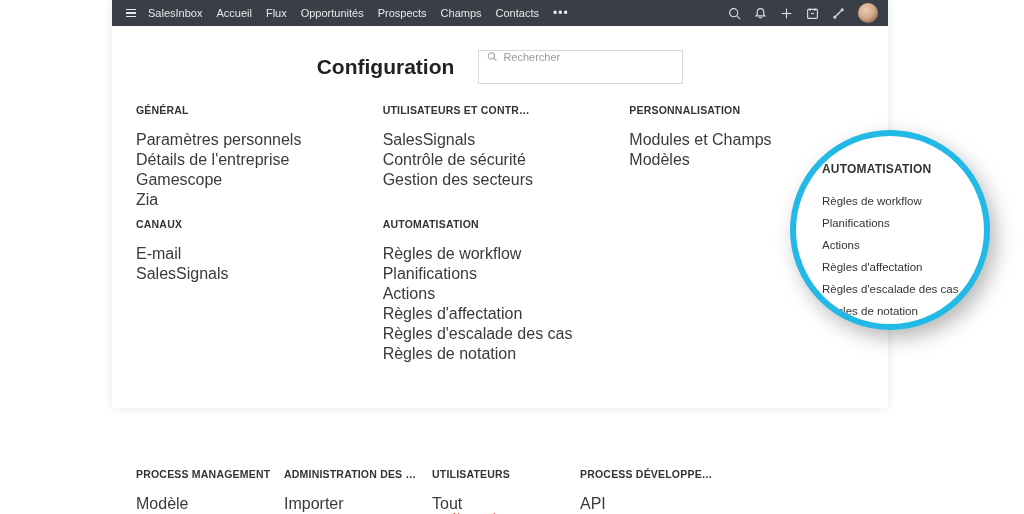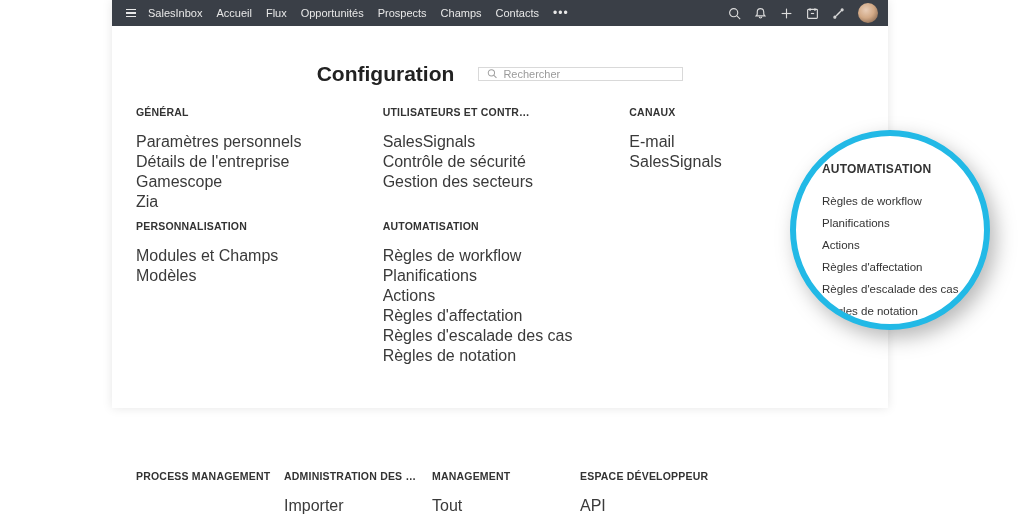--- a/index.html
+++ b/index.html
@@ -73,33 +73,33 @@
     height: 20px;
     border-radius: 50%;
     background: radial-gradient(circle at 40% 35%, #e9cdb7 0%, #d2a986 45%, #6d513e 100%);
     cursor: pointer;
   }
   .page-header {
     display: flex;
     align-items: center;
     justify-content: center;
     gap: 24px;
-    padding: 36px 0 20px;
+    padding: 24px 0 20px;
   }
   .page-title {
     font-size: 21px;
     font-weight: 600;
     color: #222;
   }
   .search-box {
     display: flex;
     align-items: flex-start;
     border: 1px solid #d9d9d9;
     width: 205px;
-    height: 14px;
+    height: 34px;
     padding: 0 8px;
     gap: 6px;
   }
   .search-box svg { stroke: #a0a0a0; fill: none; stroke-width: 1.6; }
   .search-box input {
     border: none;
     outline: none;
     font-size: 11px;
     color: #333;
     width: 100%;
@@ -260,55 +260,56 @@
       <div class="col-item">Gamescope</div>
       <div class="col-item">Zia</div>
     </div>
     <div class="col">
       <div class="col-title">UTILISATEURS ET CONTR…</div>
       <div class="col-item">SalesSignals</div>
       <div class="col-item">Contrôle de sécurité</div>
       <div class="col-item">Gestion des secteurs</div>
     </div>
     <div class="col">
+      <div class="col-title">PERSONNALISATION</div>
+      <div class="col-item">Modules et Champs</div>
+      <div class="col-item">Modèles</div>
+    </div>
+    <div class="col">
       <div class="col-title">CANAUX</div>
       <div class="col-item">E-mail</div>
       <div class="col-item">SalesSignals</div>
-    </div>
-    <div class="col">
-      <div class="col-title">PERSONNALISATION</div>
-      <div class="col-item">Modules et Champs</div>
-      <div class="col-item">Modèles</div>
     </div>
     <div class="col">
       <div class="col-title">AUTOMATISATION</div>
       <div class="col-item">Règles de workflow</div>
       <div class="col-item">Planifications</div>
       <div class="col-item">Actions</div>
       <div class="col-item">Règles d'affectation</div>
       <div class="col-item">Règles d'escalade des cas</div>
       <div class="col-item">Règles de notation</div>
     </div>
   </div>
 
   <div class="row2">
     <div class="col">
       <div class="col-title">PROCESS MANAGEMENT</div>
+      <div class="col-item">Modèle</div>
     </div>
     <div class="col">
       <div class="col-title">ADMINISTRATION DES DO…</div>
       <div class="col-item">Importer</div>
     </div>
     <div class="col">
-      <div class="col-title">MANAGEMENT</div>
+      <div class="col-title">UTILISATEURS</div>
       <div class="col-item">Tout</div>
       <span class="badge-new">Nouveau!</span>
     </div>
     <div class="col">
-      <div class="col-title">ESPACE DÉVELOPPEUR</div>
+      <div class="col-title">PROCESS DÉVELOPPEUR</div>
       <div class="col-item">API</div>
     </div>
     <div class="col"></div>
   </div>
 
 </div>
 
 <div class="bubble-wrap">
   <div class="bubble">
     <div class="bubble-title">AUTOMATISATION</div>

